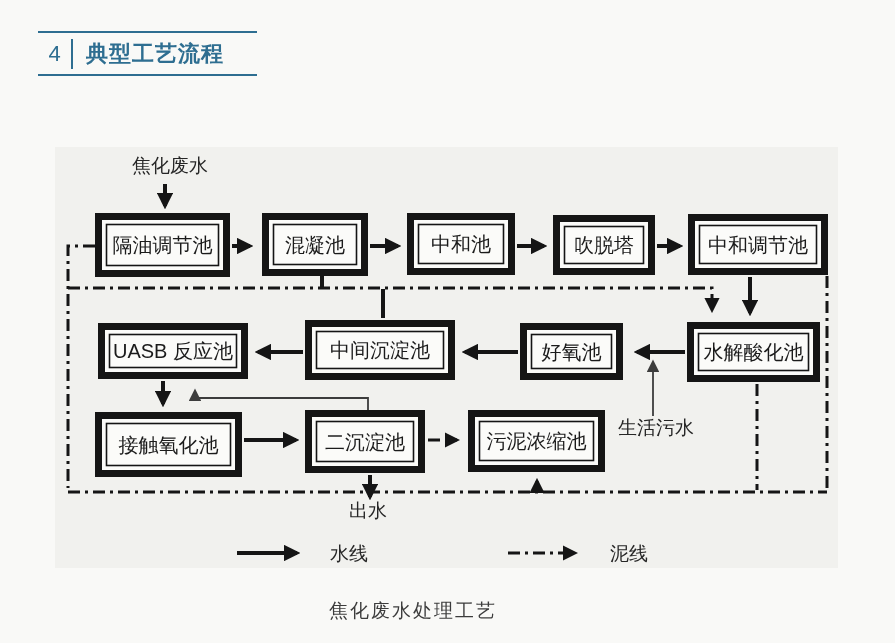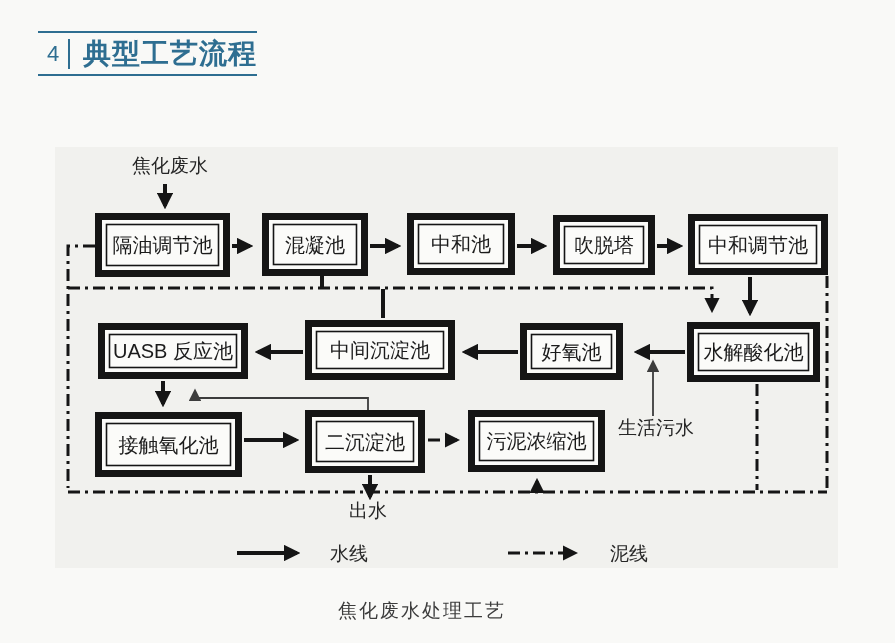--- a/index.html
+++ b/index.html
@@ -9,38 +9,38 @@
     font-family:"Liberation Sans","DejaVu Sans",sans-serif;
   }
   
   .sec-header{
     position:absolute;left:38px;top:31px;width:219px;height:41px;
     border-top:2px solid #2e6e91;border-bottom:2px solid #2e6e91;
     display:flex;align-items:center;color:#2e6e91;
   }
   .sec-num{width:33px;text-align:center;font-size:22px;line-height:1;}
   .sec-div{width:2px;height:30px;background:#2e6e91;}
-  .sec-title{padding-left:13px;font-size:28px;font-weight:bold;letter-spacing:1px;white-space:nowrap;}
+  .sec-title{padding-left:13px;font-size:22px;font-weight:bold;letter-spacing:1px;white-space:nowrap;}
   
   .panel{
     position:absolute;left:55px;top:147px;width:783px;height:421px;
     background:#f1f1ee;
   }
   svg{position:absolute;left:55px;top:147px;}
   .bo{fill:#fbfbf9;stroke:#151515;stroke-width:7;}
   .bi{fill:none;stroke:#151515;stroke-width:1.6;}
   .bt{fill:#1b1b1b;font-size:20px;text-anchor:middle;font-family:"Liberation Sans","DejaVu Sans",sans-serif;}
   .lbl{fill:#262626;font-size:19px;font-family:"Liberation Sans","DejaVu Sans",sans-serif;}
   .aw{stroke:#151515;stroke-width:4;fill:none;}
   .as{stroke:#151515;stroke-width:3;fill:none;stroke-dasharray:12 5 3 5;}
   .ath{stroke:#3c3c3c;stroke-width:1.8;fill:none;}
   .stub{stroke:#151515;stroke-width:4;fill:none;}
   
   .caption{
-    position:absolute;left:9px;top:598px;width:826px;text-align:center;
+    position:absolute;left:0;top:598px;width:826px;text-align:center;
     font-size:19px;color:#3c3c3c;letter-spacing:2px;
   }
 </style>
 </head>
 <body>
 
 <div class="sec-header">
   <div class="sec-num">4</div>
   <div class="sec-div"></div>
   <div class="sec-title">典型工艺流程</div>

